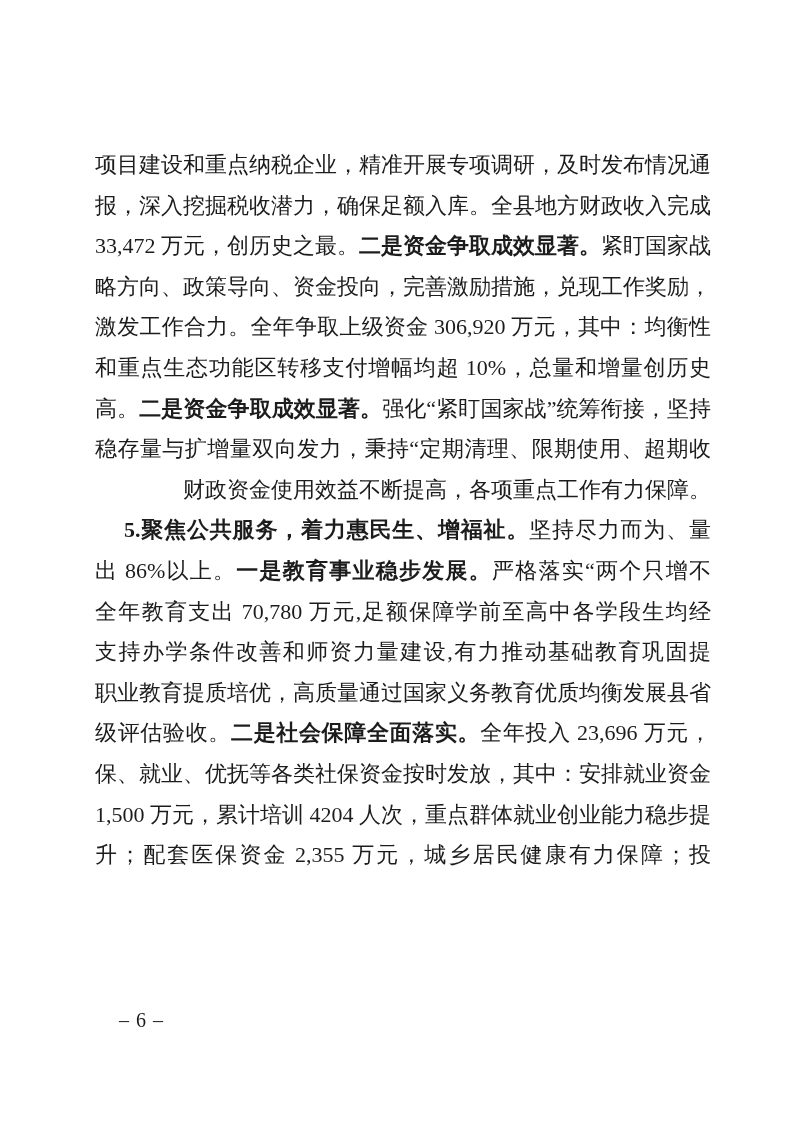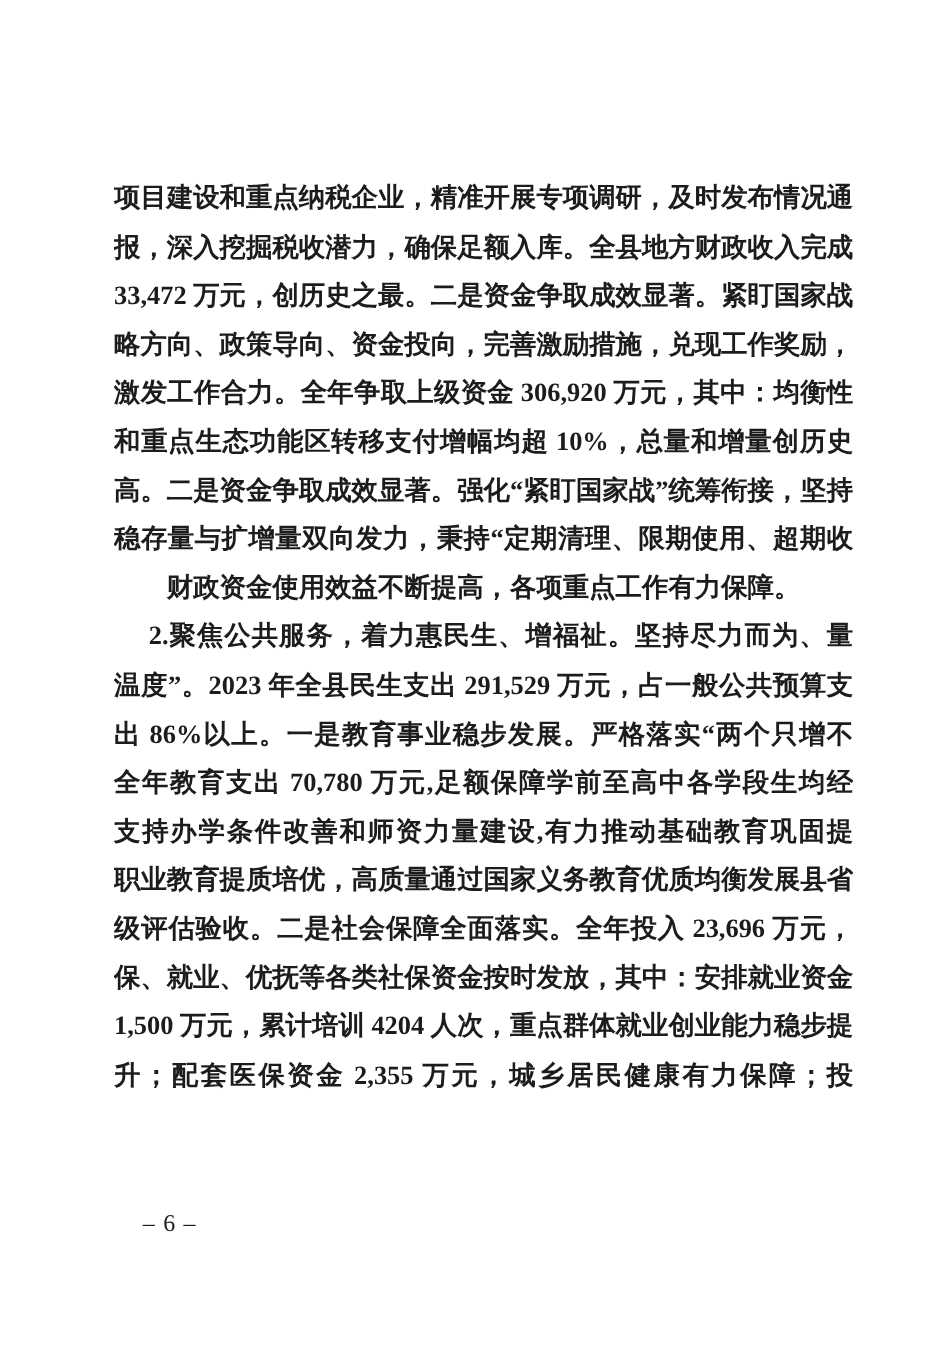--- a/index.html
+++ b/index.html
@@ -25,27 +25,27 @@
   .line {
     height: 40.6px;
     line-height: 40.6px;
     font-size: 22px;
     text-align: justify;
     text-align-last: justify;
     text-justify: inter-character;
     overflow: hidden;
   }
   .line.no-justify {
-    text-align: center;
+    text-align: right;
     text-align-last: auto;
   }
   .line.indent {
     text-indent: 29px;
   }
-  .seg-normal { font-weight: bold; margin-top: 16px; }
+  .seg-normal { font-weight: normal; margin-top: 16px; }
   .seg-kai { font-weight: bold; }
   .seg-bold { font-weight: 700; }
   .page-number {
     position: absolute;
     left: 119px;
     top: 1006px;
     font-size: 20px;
     line-height: 28px;
     letter-spacing: 1px;
     color: #1c1c1c;
@@ -59,22 +59,21 @@
   <main class="text-block">
       <div class="line"><span class="seg-normal">项目建设和重点纳税企业，精准开展专项调研，及时发布情况通</span></div>
       <div class="line"><span class="seg-normal">报，深入挖掘税收潜力，确保足额入库。全县地方财政收入完成</span></div>
       <div class="line"><span class="seg-normal">33,472 万元，创历史之最。</span><span class="seg-kai">二是资金争取成效显著。</span><span class="seg-normal">紧盯国家战</span></div>
       <div class="line"><span class="seg-normal">略方向、政策导向、资金投向，完善激励措施，兑现工作奖励，</span></div>
       <div class="line"><span class="seg-normal">激发工作合力。全年争取上级资金 306,920 万元，其中：均衡性</span></div>
       <div class="line"><span class="seg-normal">和重点生态功能区转移支付增幅均超 10%，总量和增量创历史新</span></div>
       <div class="line"><span class="seg-normal">高。</span><span class="seg-kai">二是资金争取成效显著。</span><span class="seg-normal">强化“紧盯国家战”统筹衔接，坚持</span></div>
       <div class="line"><span class="seg-normal">稳存量与扩增量双向发力，秉持“定期清理、限期使用、超期收</span></div>
       <div class="line no-justify"><span class="seg-normal">财政资金使用效益不断提高，各项重点工作有力保障。</span></div>
-      <div class="line indent"><span class="seg-bold">2.聚焦公共服务，着力惠民生、增福祉。</span><span class="seg-normal">坚持尽力而为、量</span></div>
-      <div class="line"><span class="seg-normal">温度”。2023 年全县民生支出 291,529 万元，占一般公共预算支</span></div>
+      <div class="line indent"><span class="seg-bold">5.聚焦公共服务，着力惠民生、增福祉。</span><span class="seg-normal">坚持尽力而为、量</span></div>
       <div class="line"><span class="seg-normal">出 86%以上。</span><span class="seg-kai">一是教育事业稳步发展。</span><span class="seg-normal">严格落实“两个只增不减”，</span></div>
       <div class="line"><span class="seg-normal">全年教育支出 70,780 万元,足额保障学前至高中各学段生均经费，</span></div>
       <div class="line"><span class="seg-normal">支持办学条件改善和师资力量建设,有力推动基础教育巩固提高、</span></div>
       <div class="line"><span class="seg-normal">职业教育提质培优，高质量通过国家义务教育优质均衡发展县省</span></div>
       <div class="line"><span class="seg-normal">级评估验收。</span><span class="seg-kai">二是社会保障全面落实。</span><span class="seg-normal">全年投入 23,696 万元，低</span></div>
       <div class="line"><span class="seg-normal">保、就业、优抚等各类社保资金按时发放，其中：安排就业资金</span></div>
       <div class="line"><span class="seg-normal">1,500 万元，累计培训 4204 人次，重点群体就业创业能力稳步提</span></div>
       <div class="line"><span class="seg-normal">升；配套医保资金 2,355 万元，城乡居民健康有力保障；投入“长</span></div>
     </main>
   <footer class="page-number">– 6 –</footer>

